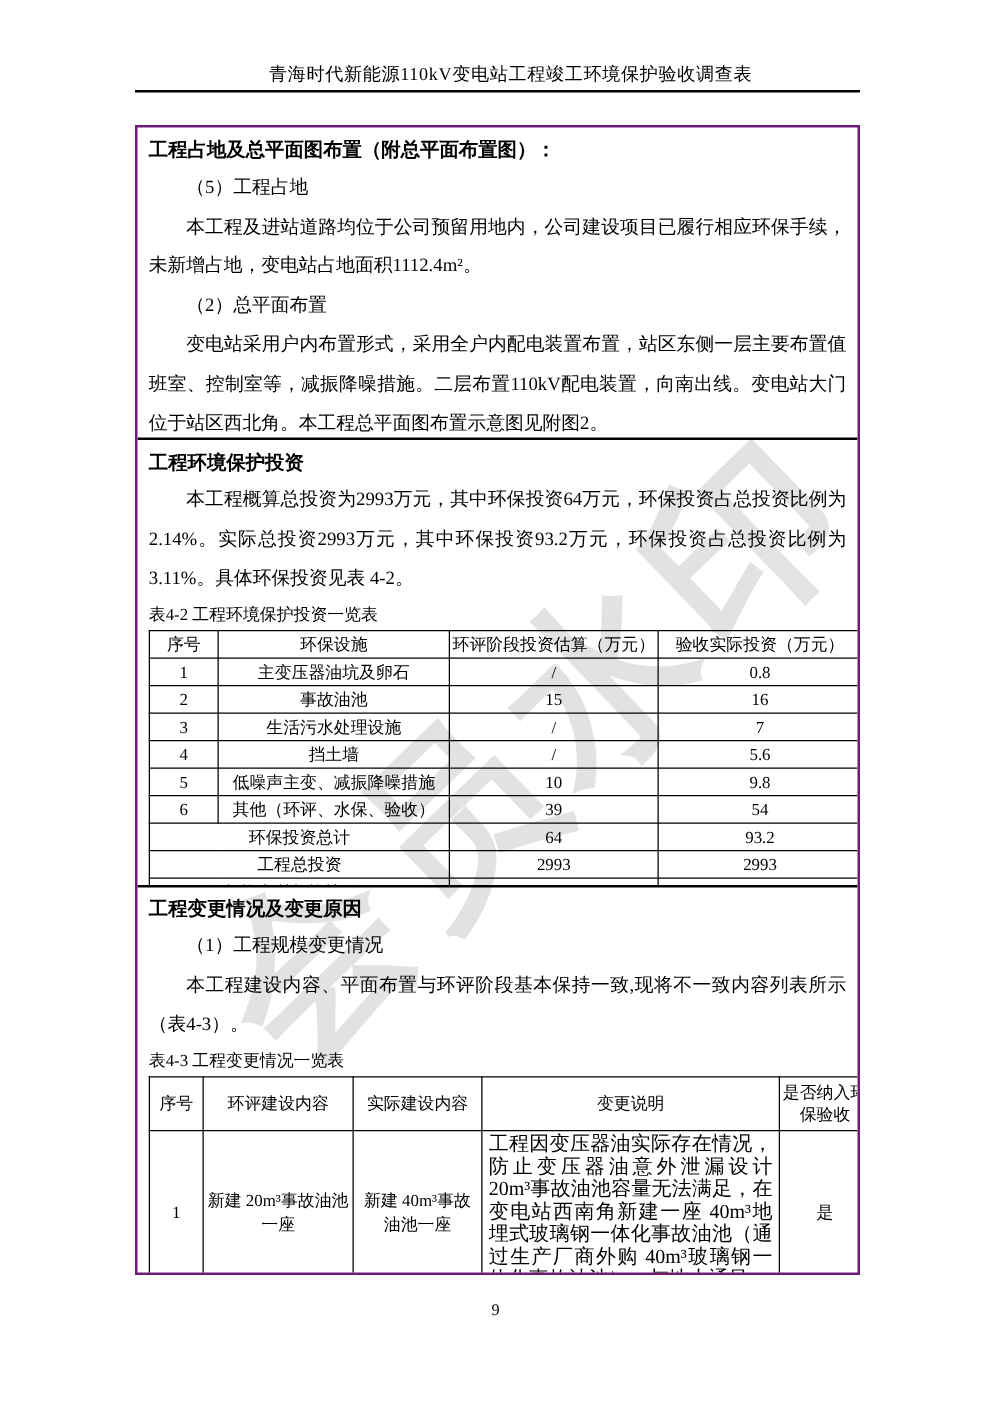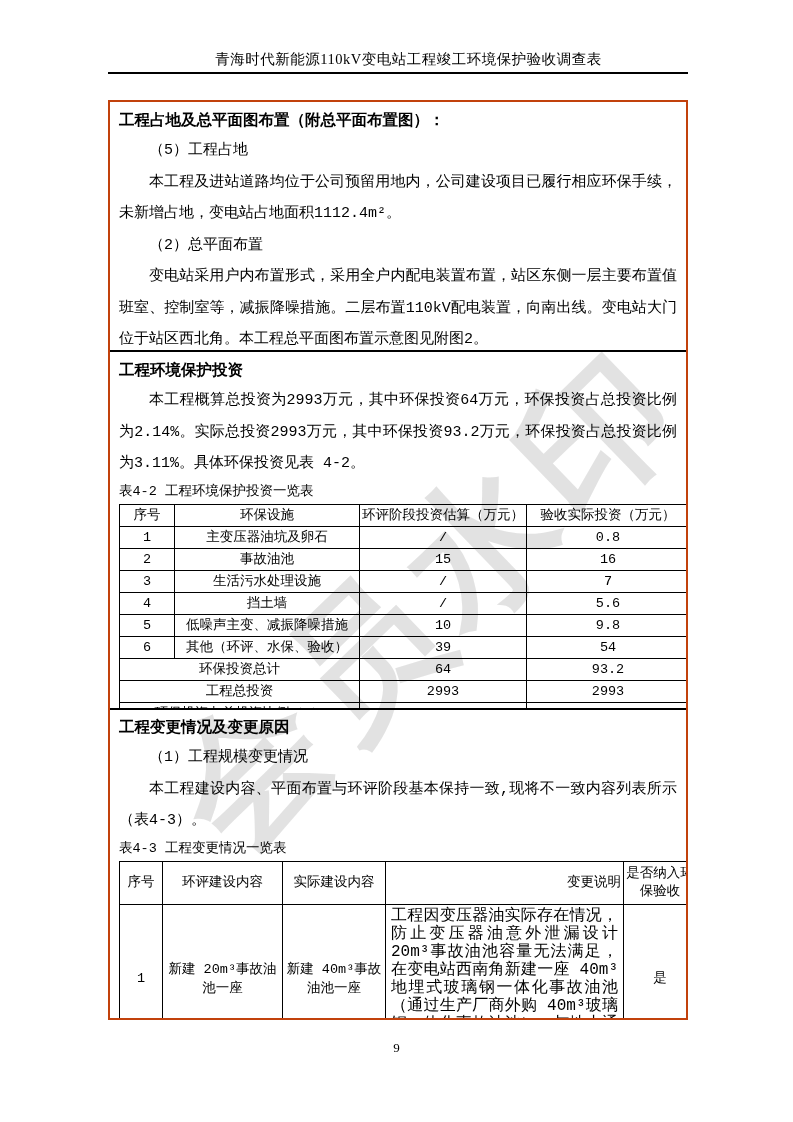--- a/index.html
+++ b/index.html
@@ -21,23 +21,22 @@
   .watermark{
     position:absolute;left:110px;top:520px;width:620px;height:170px;
     transform:rotate(-44deg);
     font-size:148px;font-weight:bold;letter-spacing:12px;
     color:#cccccc;opacity:0.55;white-space:nowrap;
     text-align:center;line-height:170px;
   }
   
   .outer-box{
     position:absolute;top:100px;left:108px;width:580px;height:920px;
-    border:2px solid #c2410c;box-sizing:border-box;overflow:hidden;
+    border:2px solid #701a75;box-sizing:border-box;overflow:hidden;
     background:transparent;
-    font-family:Liberation Mono, monospace;
   }
   .section{
     box-sizing:border-box;
     padding:7px 9px 0 9px;
     border-bottom:2px solid #000;
     overflow:hidden;
   }
   .section.s1{height:250px;}
   .section.s2{height:358px;}
   .section.s3{border-bottom:none;padding-top:6px;}
@@ -64,21 +63,21 @@
     overflow:hidden;
   }
   .t42 th,.t42 td{height:21px;}
   .t42 .c-no{width:50px;}
   .t42 .c-fac{width:180px;}
   .t42 .c-est{width:162px;}
   .t42 .c-act{width:158px;}
   .t43 .c-no{width:38px;}
   .t43 .c-eia{width:115px;}
   .t43 .c-act{width:98px;}
-  .t43 .c-desc{width:233px;text-align:right;}
+  .t43 .c-desc{width:233px;}
   .t43 .c-inc{width:68px;}
   .t43 th{line-height:18px;padding:3px 2px;}
   .t43 td{line-height:19px;}
   .t43 td.desc-cell{
     text-align:justify;font-size:16px;line-height:18px;padding:2px 5px;
     vertical-align:top;
   }
   
   .page-number{
     position:absolute;top:1040px;left:0;width:100%;

